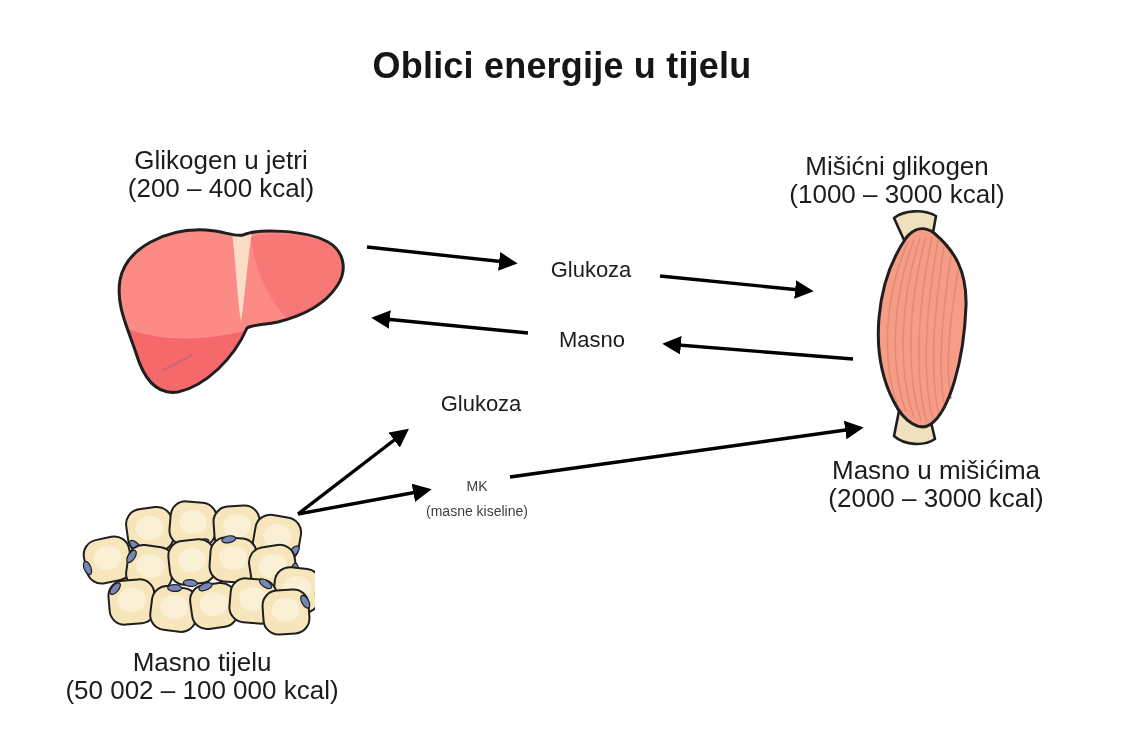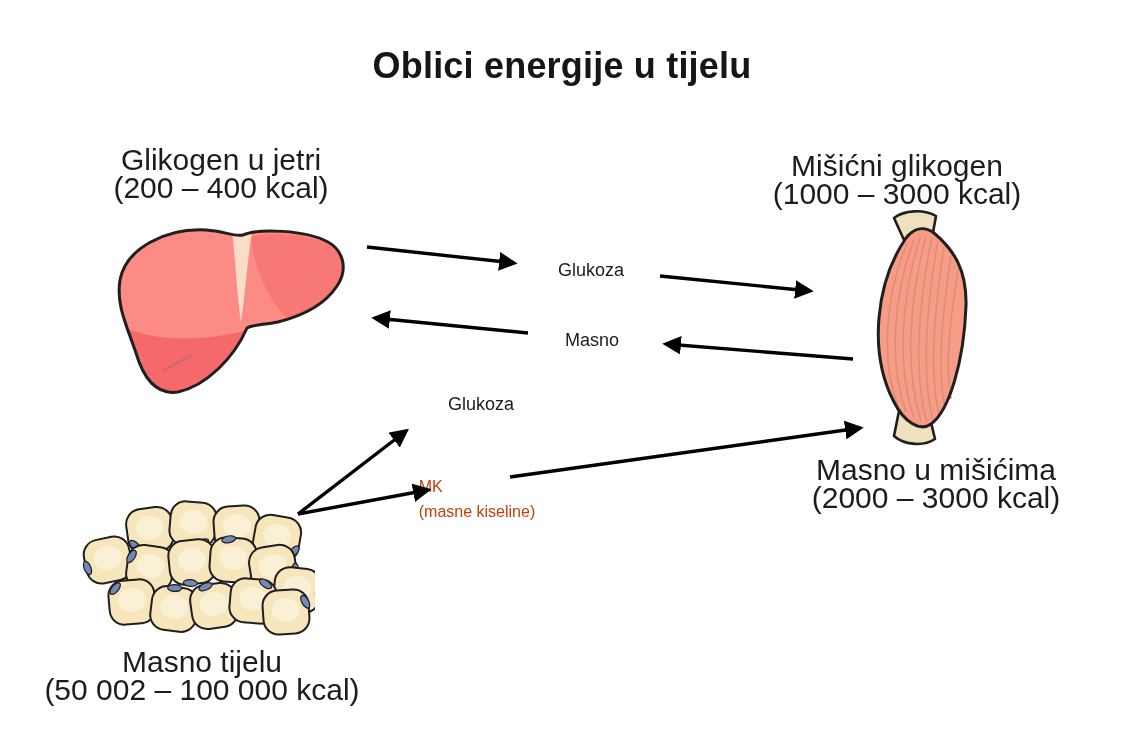--- a/index.html
+++ b/index.html
@@ -1,22 +1,22 @@
 <!DOCTYPE html>
 <html><head>
 <meta charset="utf-8">
 <style>
   html,body{margin:0;padding:0;background:#ffffff;}
   body{font-family:"Liberation Sans","DejaVu Sans",sans-serif;color:#1a1a1a;}
   .canvas{position:relative;width:1124px;height:749px;background:#ffffff;overflow:hidden;}
   .abs{position:absolute;transform:translate(-50%,-50%);white-space:nowrap;}
   .title{font-size:36px;font-weight:700;letter-spacing:.2px;color:#161616;}
-  .node-label{font-size:30px;line-height:28px;text-align:center;color:#1c1c1c;}
-  .flow-label{font-size:18px;color:#1c1c1c;}
-  .mk-block{font-size:16px;line-height:25px;color:#c2410c;}
+  .node-label{font-size:26px;line-height:28px;text-align:center;color:#1c1c1c;}
+  .flow-label{font-size:22px;color:#1c1c1c;}
+  .mk-block{font-size:14px;line-height:25px;text-align:center;color:#404040;}
   svg{display:block;}
   .arrow-layer{position:absolute;left:0;top:0;pointer-events:none;}
 </style>
 </head>
 <body>
 
 <div class="canvas">
 
   <div class="abs title" style="left:562px;top:66px;">Oblici energije u tijelu</div>
 

